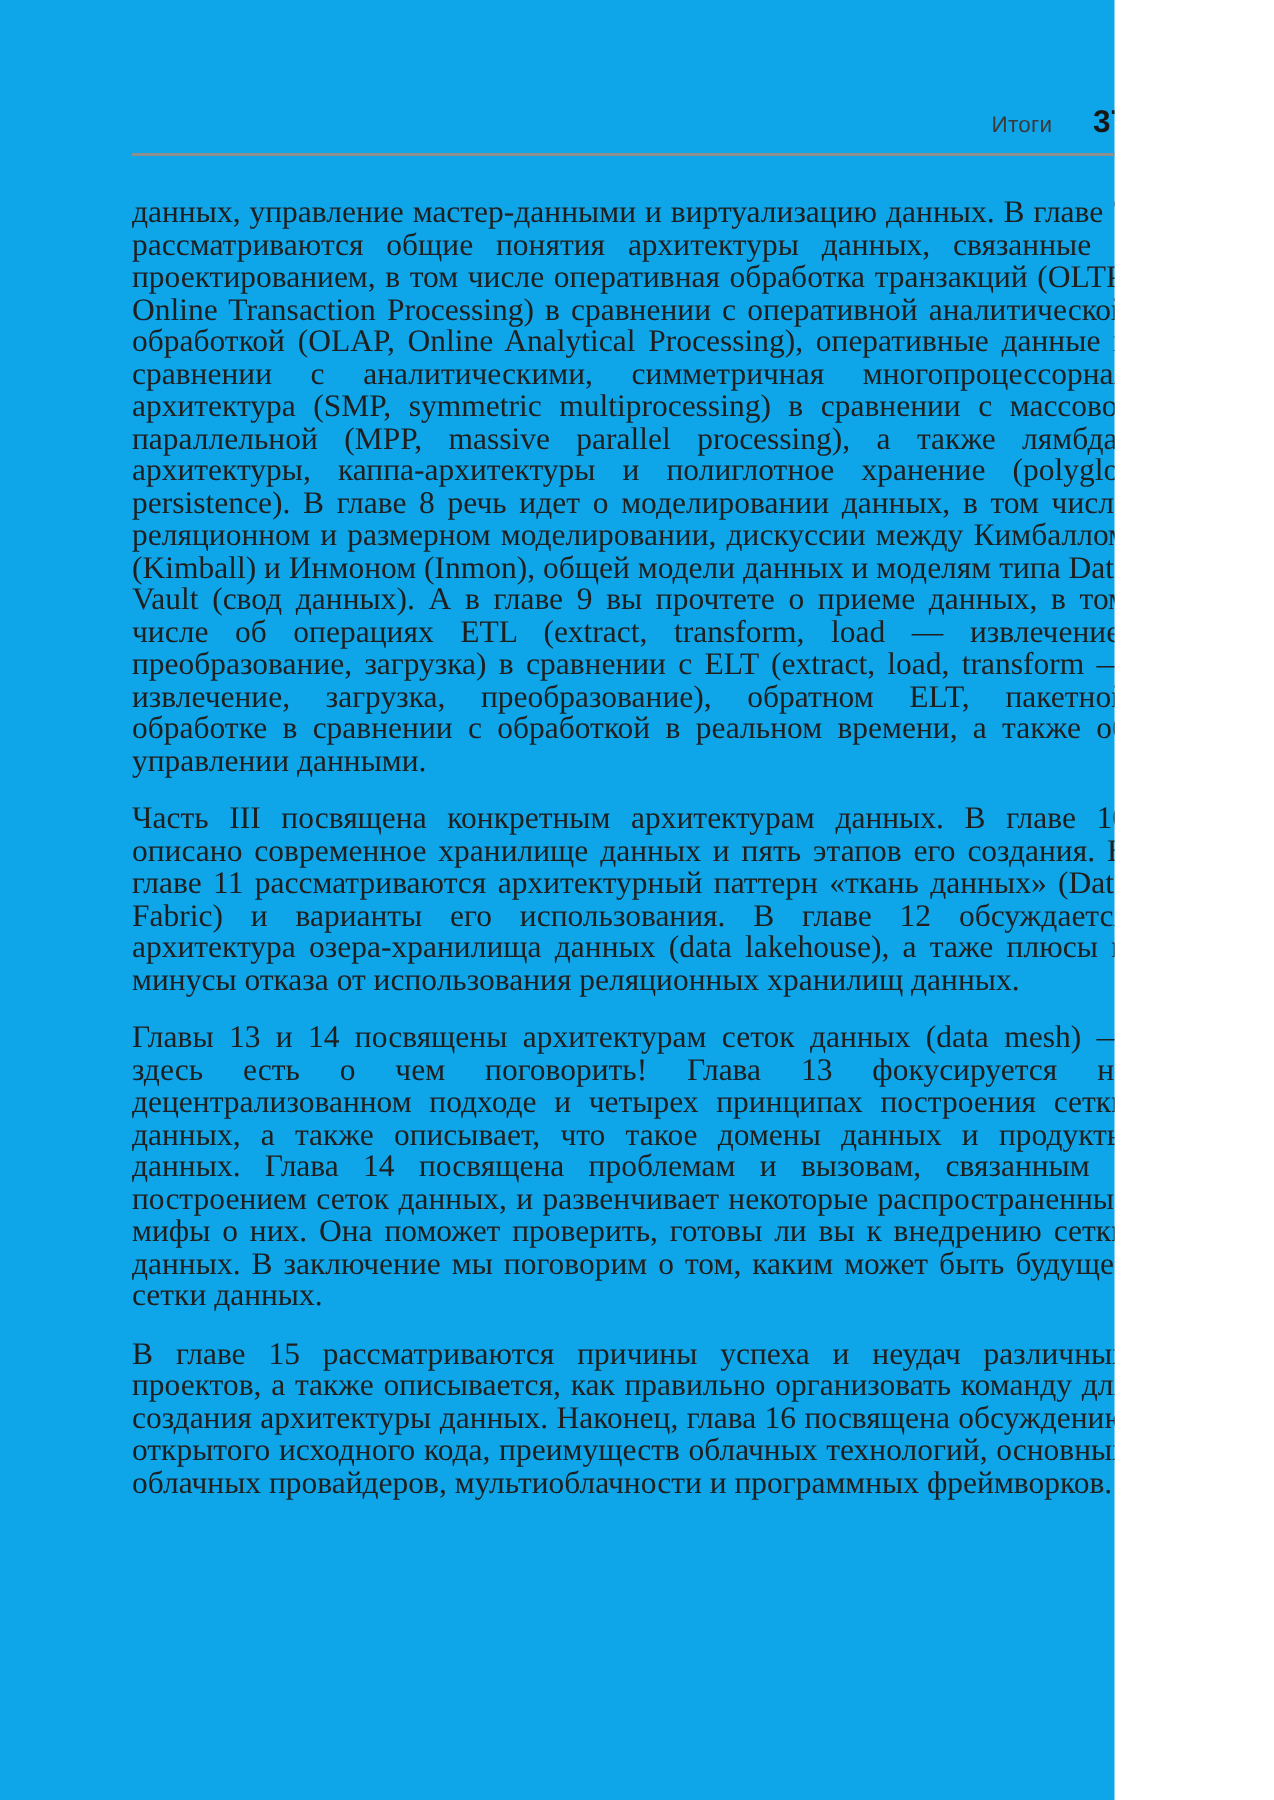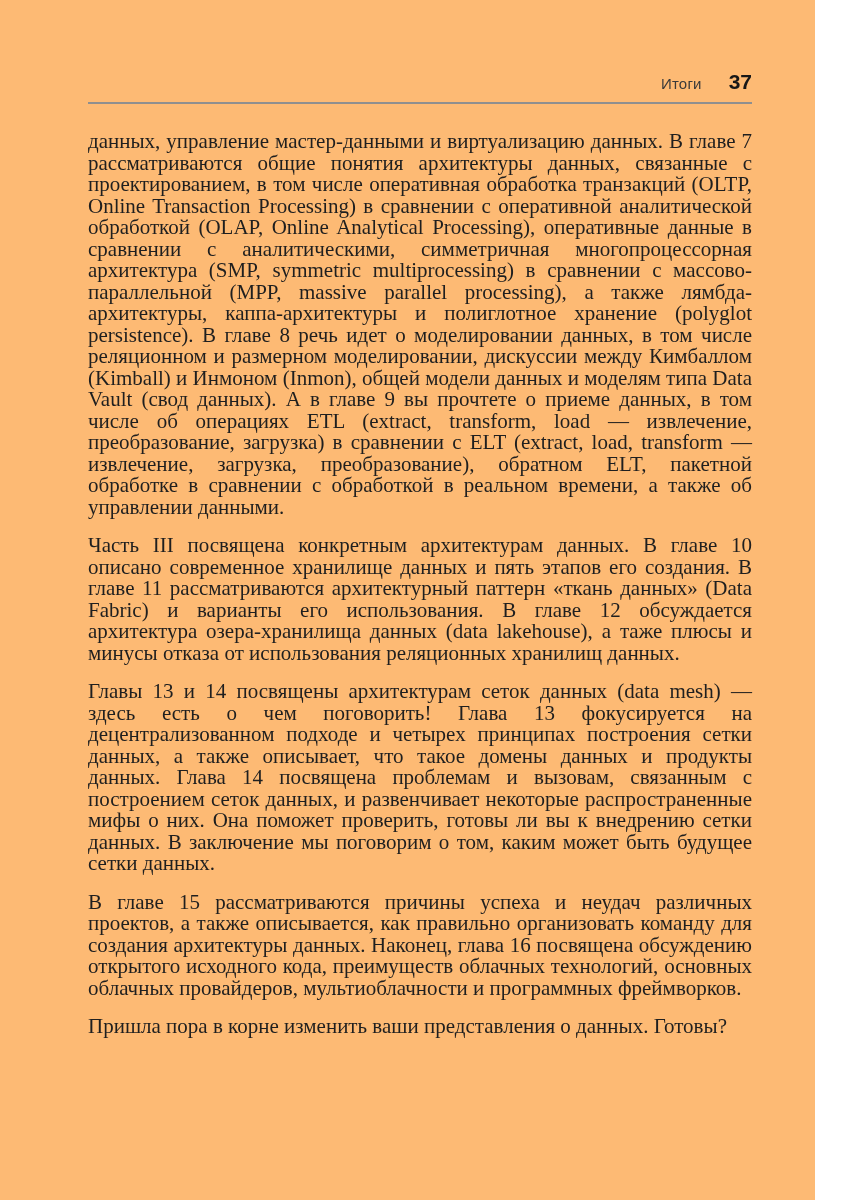--- a/index.html
+++ b/index.html
@@ -2,23 +2,23 @@
 <html lang="ru"><head>
 <meta charset="utf-8">
 <style>
   html, body {
     margin: 0;
     padding: 0;
     background: #ffffff;
   }
   .page {
     position: relative;
-    width: 815px;
+    width: 743px;
     height: 1200px;
-    background: #fdba74;
+    background: #0ea5e9;
     overflow: hidden;
   }
   .running-header {
     position: absolute;
     top: 70px;
     left: 88px;
     width: 664px;
     display: flex;
     justify-content: flex-end;
     align-items: baseline;
@@ -72,16 +72,15 @@
     <span class="pagenum">37</span>
   </div>
 
   <div class="header-rule"></div>
 
   <main class="body-text">
     <p>данных, управление мастер-данными и виртуализацию данных. В главе 7 рассматриваются общие понятия архитектуры данных, связанные с проектированием, в том числе оперативная обработка транзакций (OLTP, Online Transaction Processing) в сравнении с оперативной аналитической обработкой (OLAP, Online Analytical Processing), оперативные данные в сравнении с аналитическими, симметричная многопроцессорная архитектура (SMP, symmetric multiprocessing) в сравнении с массово-параллельной (MPP, massive parallel processing), а также лямбда-архитектуры, каппа-архитектуры и полиглотное хранение (polyglot persistence). В главе 8 речь идет о моделировании данных, в том числе реляционном и размерном моделировании, дискуссии между Кимбаллом (Kimball) и Инмоном (Inmon), общей модели данных и моделям типа Data Vault (свод данных). А в главе 9 вы прочтете о приеме данных, в том числе об операциях ETL (extract, transform, load — извлечение, преобразование, загрузка) в сравнении с ELT (extract, load, transform — извлечение, загрузка, преобразование), обратном ELT, пакетной обработке в сравнении с обработкой в реальном времени, а также об управлении данными.</p>
     <p>Часть III посвящена конкретным архитектурам данных. В главе 10 описано современное хранилище данных и пять этапов его создания. В главе 11 рассматриваются архитектурный паттерн «ткань данных» (Data Fabric) и варианты его использования. В главе 12 обсуждается архитектура озера-хранилища данных (data lakehouse), а таже плюсы и минусы отказа от использования реляционных хранилищ данных.</p>
     <p>Главы 13 и 14 посвящены архитектурам сеток данных (data mesh) — здесь есть о чем поговорить! Глава 13 фокусируется на децентрализованном подходе и четырех принципах построения сетки данных, а также описывает, что такое домены данных и продукты данных. Глава 14 посвящена проблемам и вызовам, связанным с построением сеток данных, и развенчивает некоторые распространенные мифы о них. Она поможет проверить, готовы ли вы к внедрению сетки данных. В заключение мы поговорим о том, каким может быть будущее сетки данных.</p>
     <p>В главе 15 рассматриваются причины успеха и неудач различных проектов, а также описывается, как правильно организовать команду для создания архитектуры данных. Наконец, глава 16 посвящена обсуждению открытого исходного кода, преимуществ облачных технологий, основных облачных провайдеров, мультиоблачности и программных фреймворков.</p>
-    <p>Пришла пора в корне изменить ваши представления о данных. Готовы?</p>
   </main>
 
 </div>
 
 </body></html>

